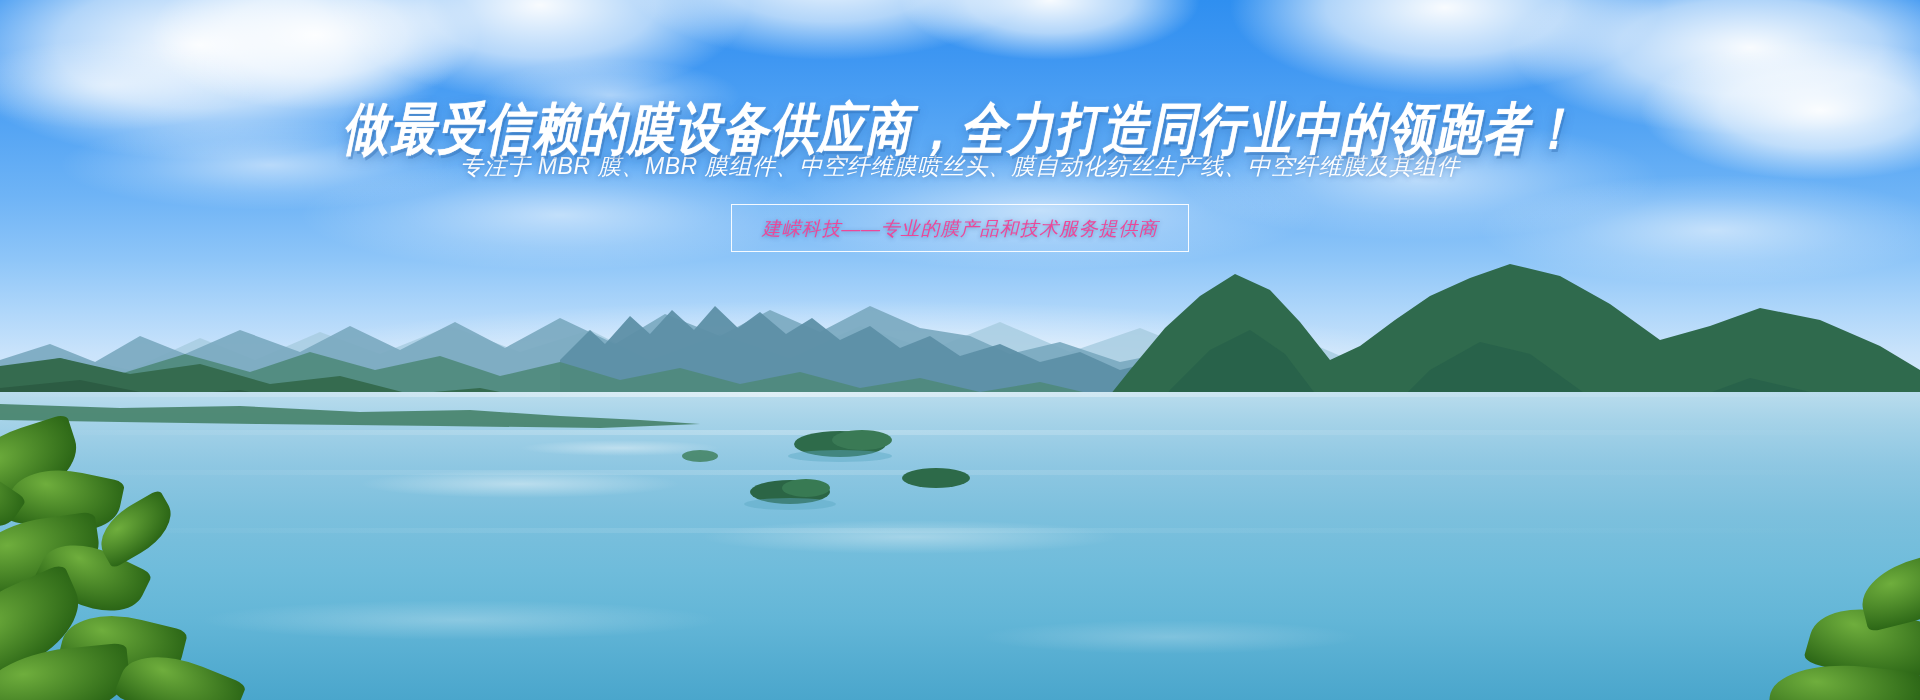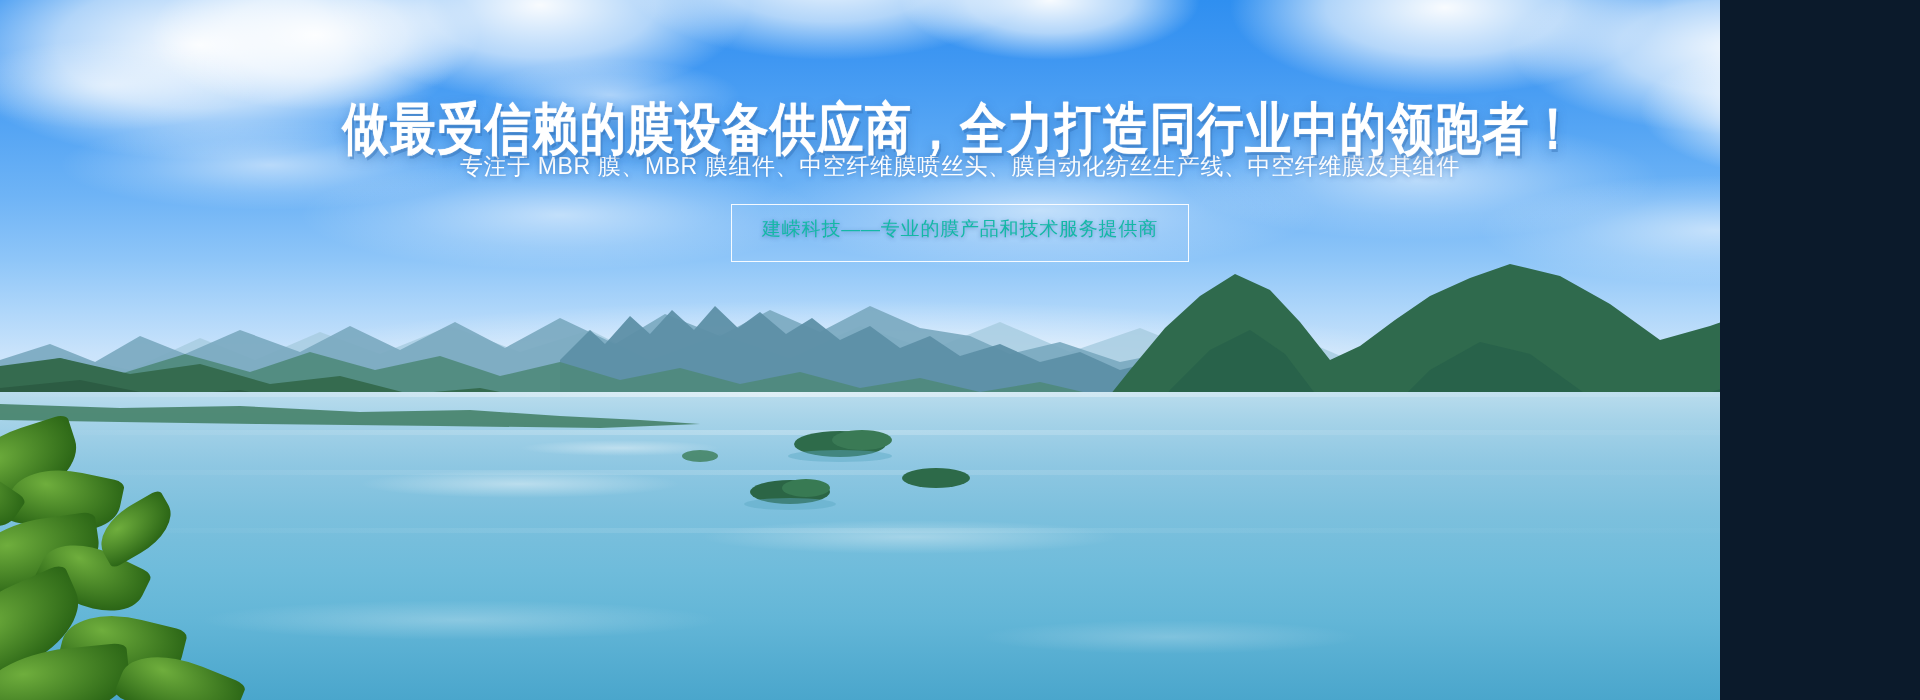--- a/index.html
+++ b/index.html
@@ -1,22 +1,23 @@
 <!DOCTYPE html>
 <html><head>
 <meta charset="utf-8">
 <style>
   * { margin:0; padding:0; box-sizing:border-box; }
   html, body { width:1920px; height:700px; overflow:hidden; background:#0b1a2b; }
   body { font-family:"Liberation Sans","DejaVu Sans",sans-serif; }
 
   .banner{
     position:relative;
-    width:1720px; height:700px;
+    width:1920px; height:700px;
     overflow:hidden;
+    font-style:italic;
   }
 
   
   .sky{
     position:absolute; left:0; top:0; width:1920px; height:430px;
     background:
       linear-gradient(to bottom,
         #2f8ff0 0%,
         #3f97f2 14%,
         #55a5f4 30%,
@@ -98,24 +99,24 @@
     font-size:23px;
     line-height:32px;
     color:#ffffff;
     letter-spacing:.6px;
     white-space:nowrap;
     text-shadow:0 1px 5px rgba(30,80,150,.45);
   }
   .boxline{
     margin-top:22px;
     border:1px solid rgba(255,255,255,.92);
-    padding:11px 30px 19px 30px;
+    padding:11px 30px 9px 30px;
     font-size:19px;
     line-height:26px;
-    color:#14b8a6;
+    color:#ec4899;
     letter-spacing:.8px;
     white-space:nowrap;
     text-shadow:0 1px 4px rgba(30,80,150,.45);
     background:rgba(255,255,255,.03);
   }
 </style>
 </head>
 <body>
 
 <div class="banner">

